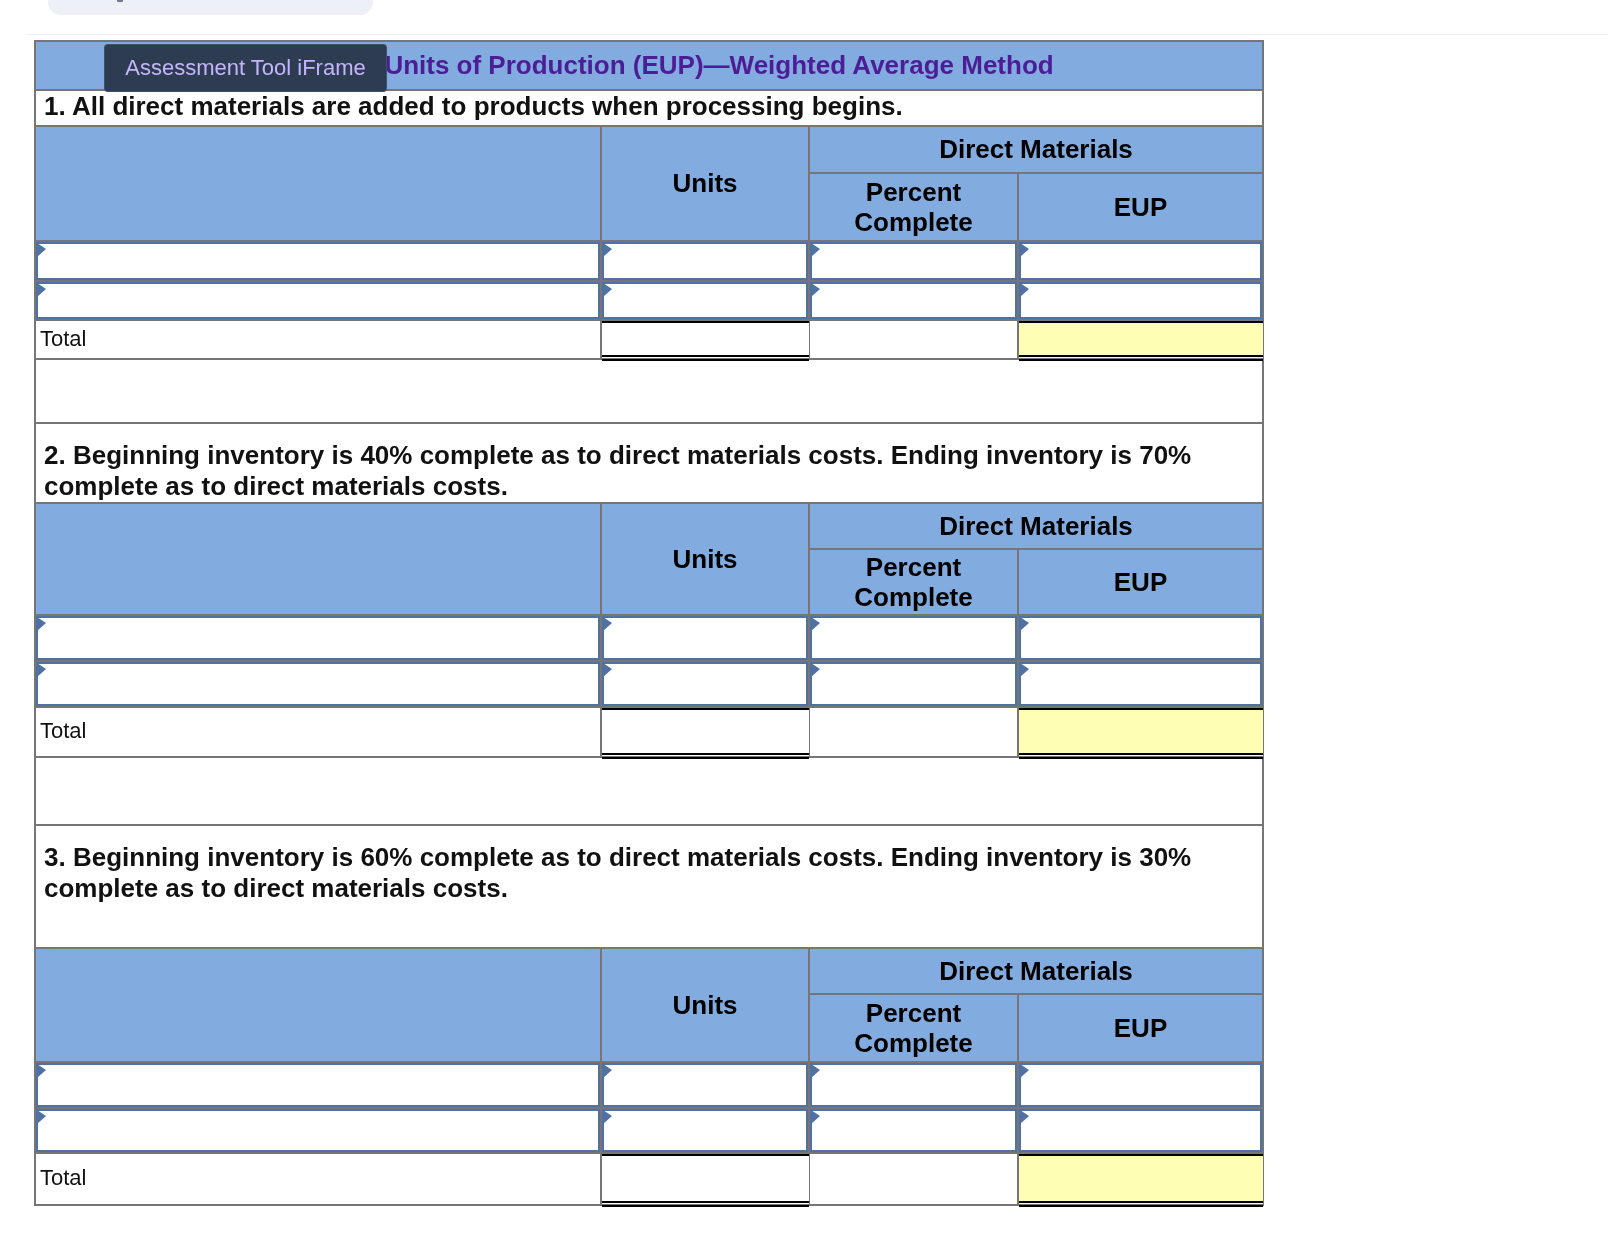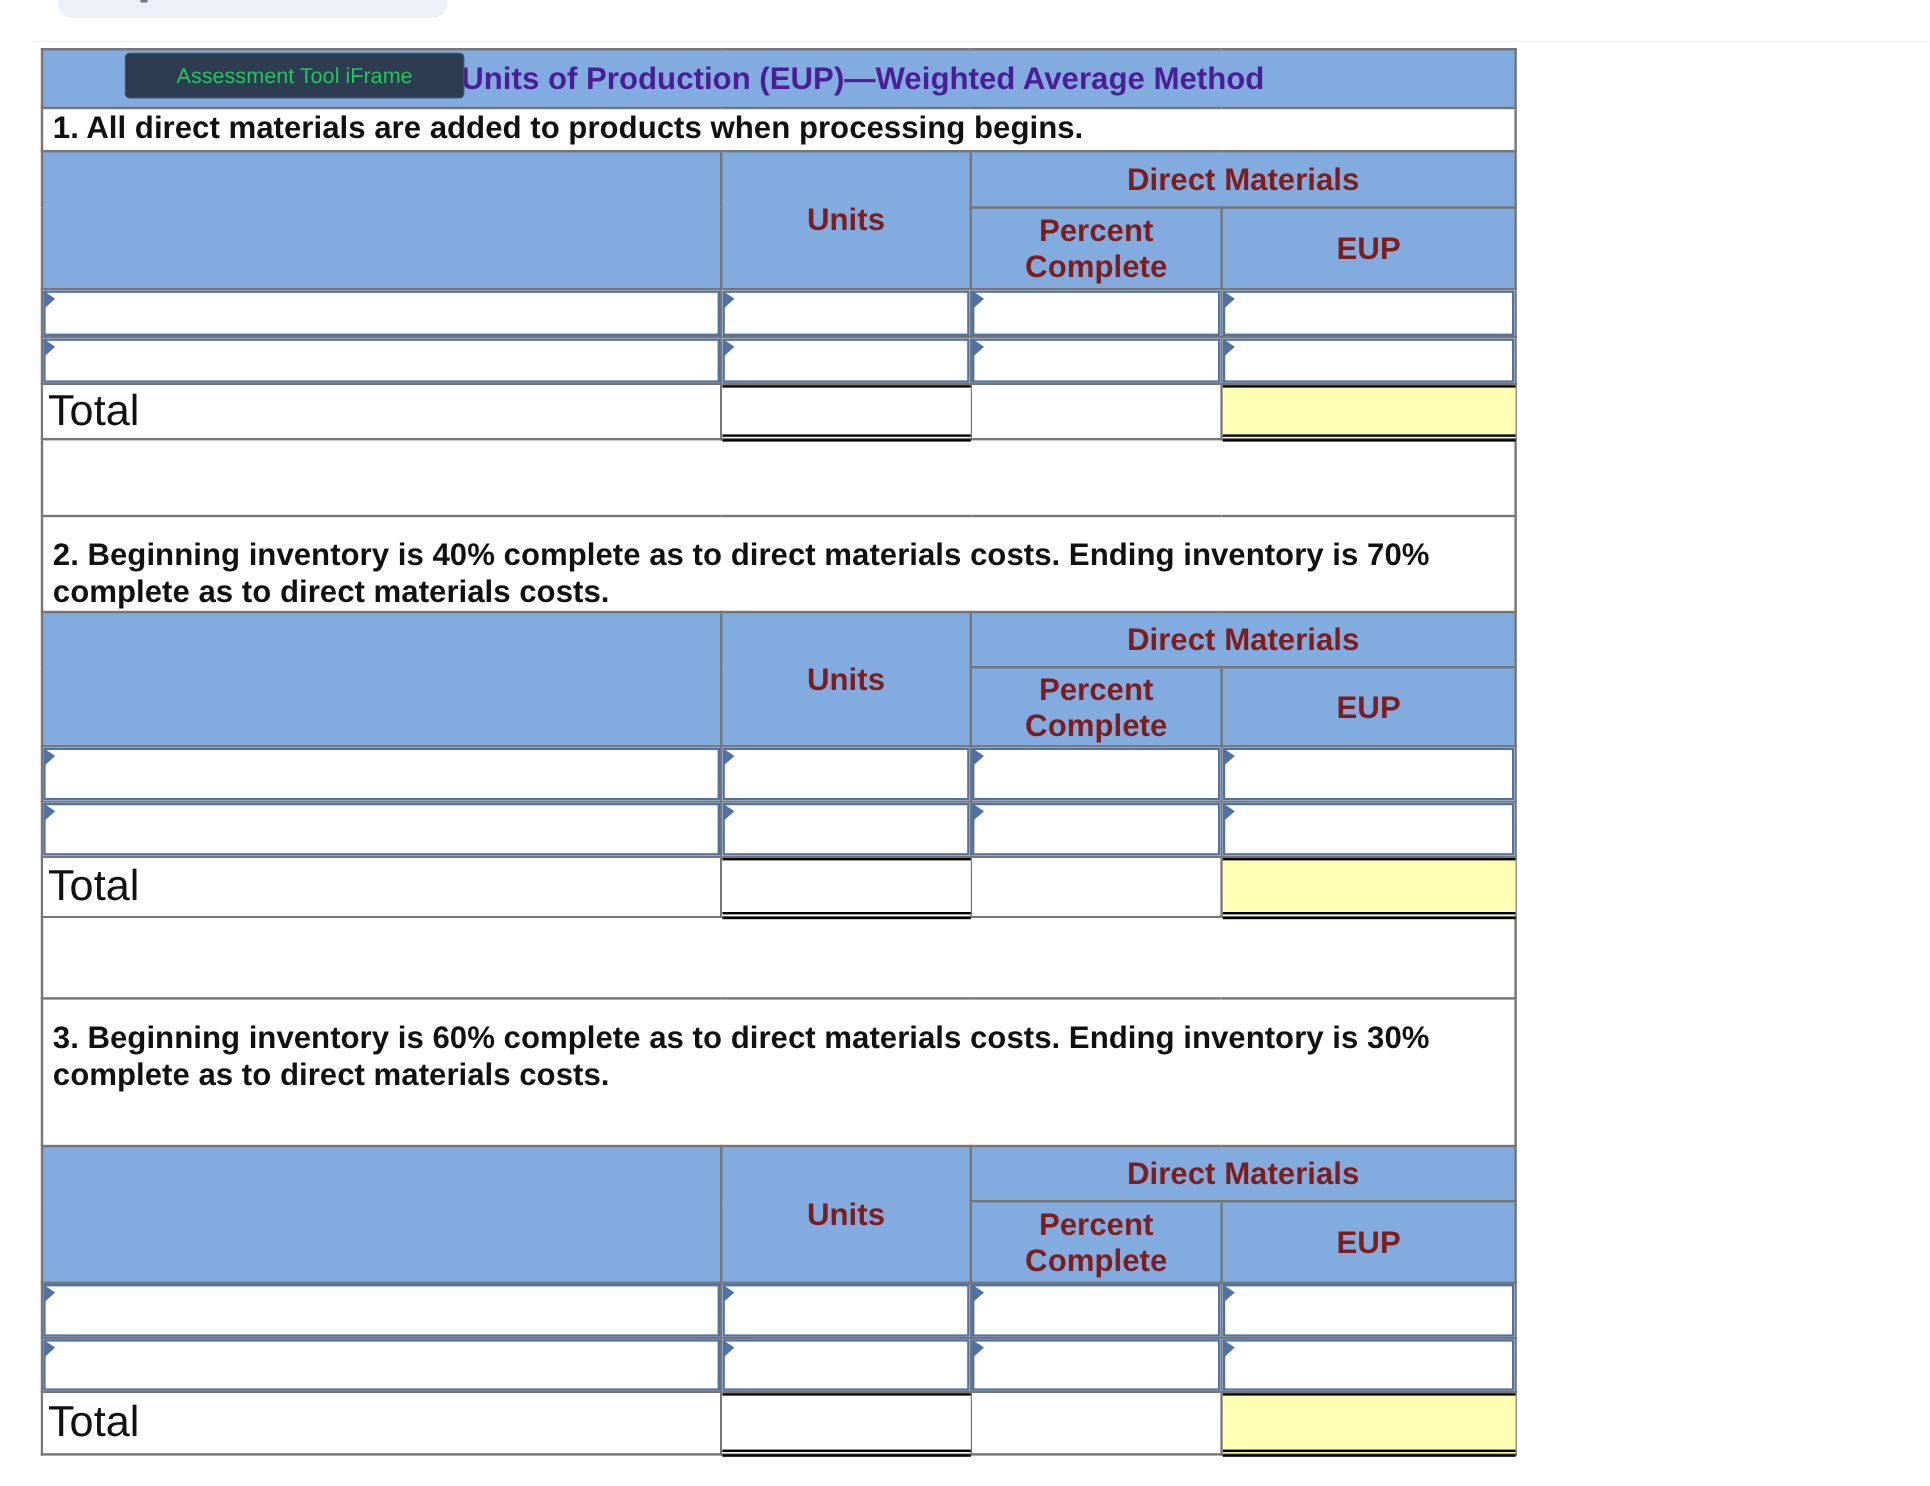--- a/index.html
+++ b/index.html
@@ -10,51 +10,51 @@
   .pill{position:absolute;left:48px;top:-28px;width:325px;height:43px;
         background:#edf0f6;border-radius:13px;}
   .pill-dot{position:absolute;left:117px;top:-1px;width:6px;height:3px;
         background:#6f798c;border-radius:1px;}
 
   .hrule{position:absolute;left:27px;top:34px;width:1581px;height:1px;background:#efefef;}
 
   table.sheet{position:absolute;left:34px;top:40px;width:1228px;
       border-collapse:collapse;table-layout:fixed;}
   table.sheet td{border:2px solid #767676;padding:0;vertical-align:middle;
-      box-sizing:border-box;color:#7f1d1d;}
+      box-sizing:border-box;color:#000000;}
   col.c1{width:566px;} col.c2{width:208px;} col.c3{width:209px;} col.c4{width:245px;}
 
   table.sheet tr.titlerow td{background:#82abe0;font-weight:bold;font-size:26px;
       color:#4c1d95;text-align:center;padding-left:140px;}
   table.sheet tr.qrow td{padding:0 8px 3px 8px;font-weight:bold;font-size:26px;color:#111;}
   table.sheet tr.qrow2 td{padding:16px 8px 0 8px;font-weight:bold;font-size:26px;color:#111;
       line-height:1.195;vertical-align:top;}
   .hdrcell{background:#82abe0;text-align:center;font-weight:bold;font-size:26px;color:#232323;margin-left:24px;}
   .hdrgroup{background:#82abe0;text-align:center;font-weight:bold;font-size:26px;color:#232323;}
   .hdrsub{background:#82abe0;text-align:center;font-weight:bold;font-size:26px;color:#232323;line-height:1.16;}
   .blankrow td{background:#fff;}
   .totalrow td{background:#fff;position:relative;}
-  table.sheet tr.totalrow td.lbl{padding:0 0 2px 4px;font-size:36px;color:#111;font-weight:normal;vertical-align:middle;}
+  table.sheet tr.totalrow td.lbl{padding:0 0 2px 4px;font-size:22px;color:#111;font-weight:normal;vertical-align:middle;}
 
   .inprow td{padding:0;position:relative;background:#fff;}
   .inbox{position:absolute;left:0px;right:0px;top:0px;bottom:0px;
       border:2px solid #4f71a3;background:#ffffff;box-sizing:border-box;}
   .inbox.last{right:0px;}
   .tri{position:absolute;left:-1px;top:-1px;width:0;height:0;
       border-left:9px solid #4f71a3;border-top:6px solid transparent;
       border-bottom:8px solid transparent;}
 
   .ansbox{position:absolute;left:0px;right:-1px;top:0px;bottom:0px;
       border-top:2px solid #000;box-sizing:border-box;background:#fff;}
   .dline{position:absolute;left:0;right:0;bottom:-3px;height:6px;box-sizing:border-box;
       border-top:2px solid #000;border-bottom:2px solid #000;}
   .ansbox.yellow{background:#feffb5;}
 
-  .tooltip{position:absolute;left:105px;top:45px;width:281px;height:36px;
-      background:#2d3c50;color:#22c55e;font-size:18px;
+  .tooltip{position:absolute;left:105px;top:45px;width:281px;height:46px;
+      background:#2d3c50;color:#c4b5fd;font-size:22px;
       display:flex;align-items:center;justify-content:center;
       border-radius:3px;box-shadow:0 0 0 1px #3c536c;}
 </style>
 </head>
 <body>
 
 <div id="root">
 <div class="pill"></div>
 <div class="pill-dot"></div>
 <div class="hrule"></div>

